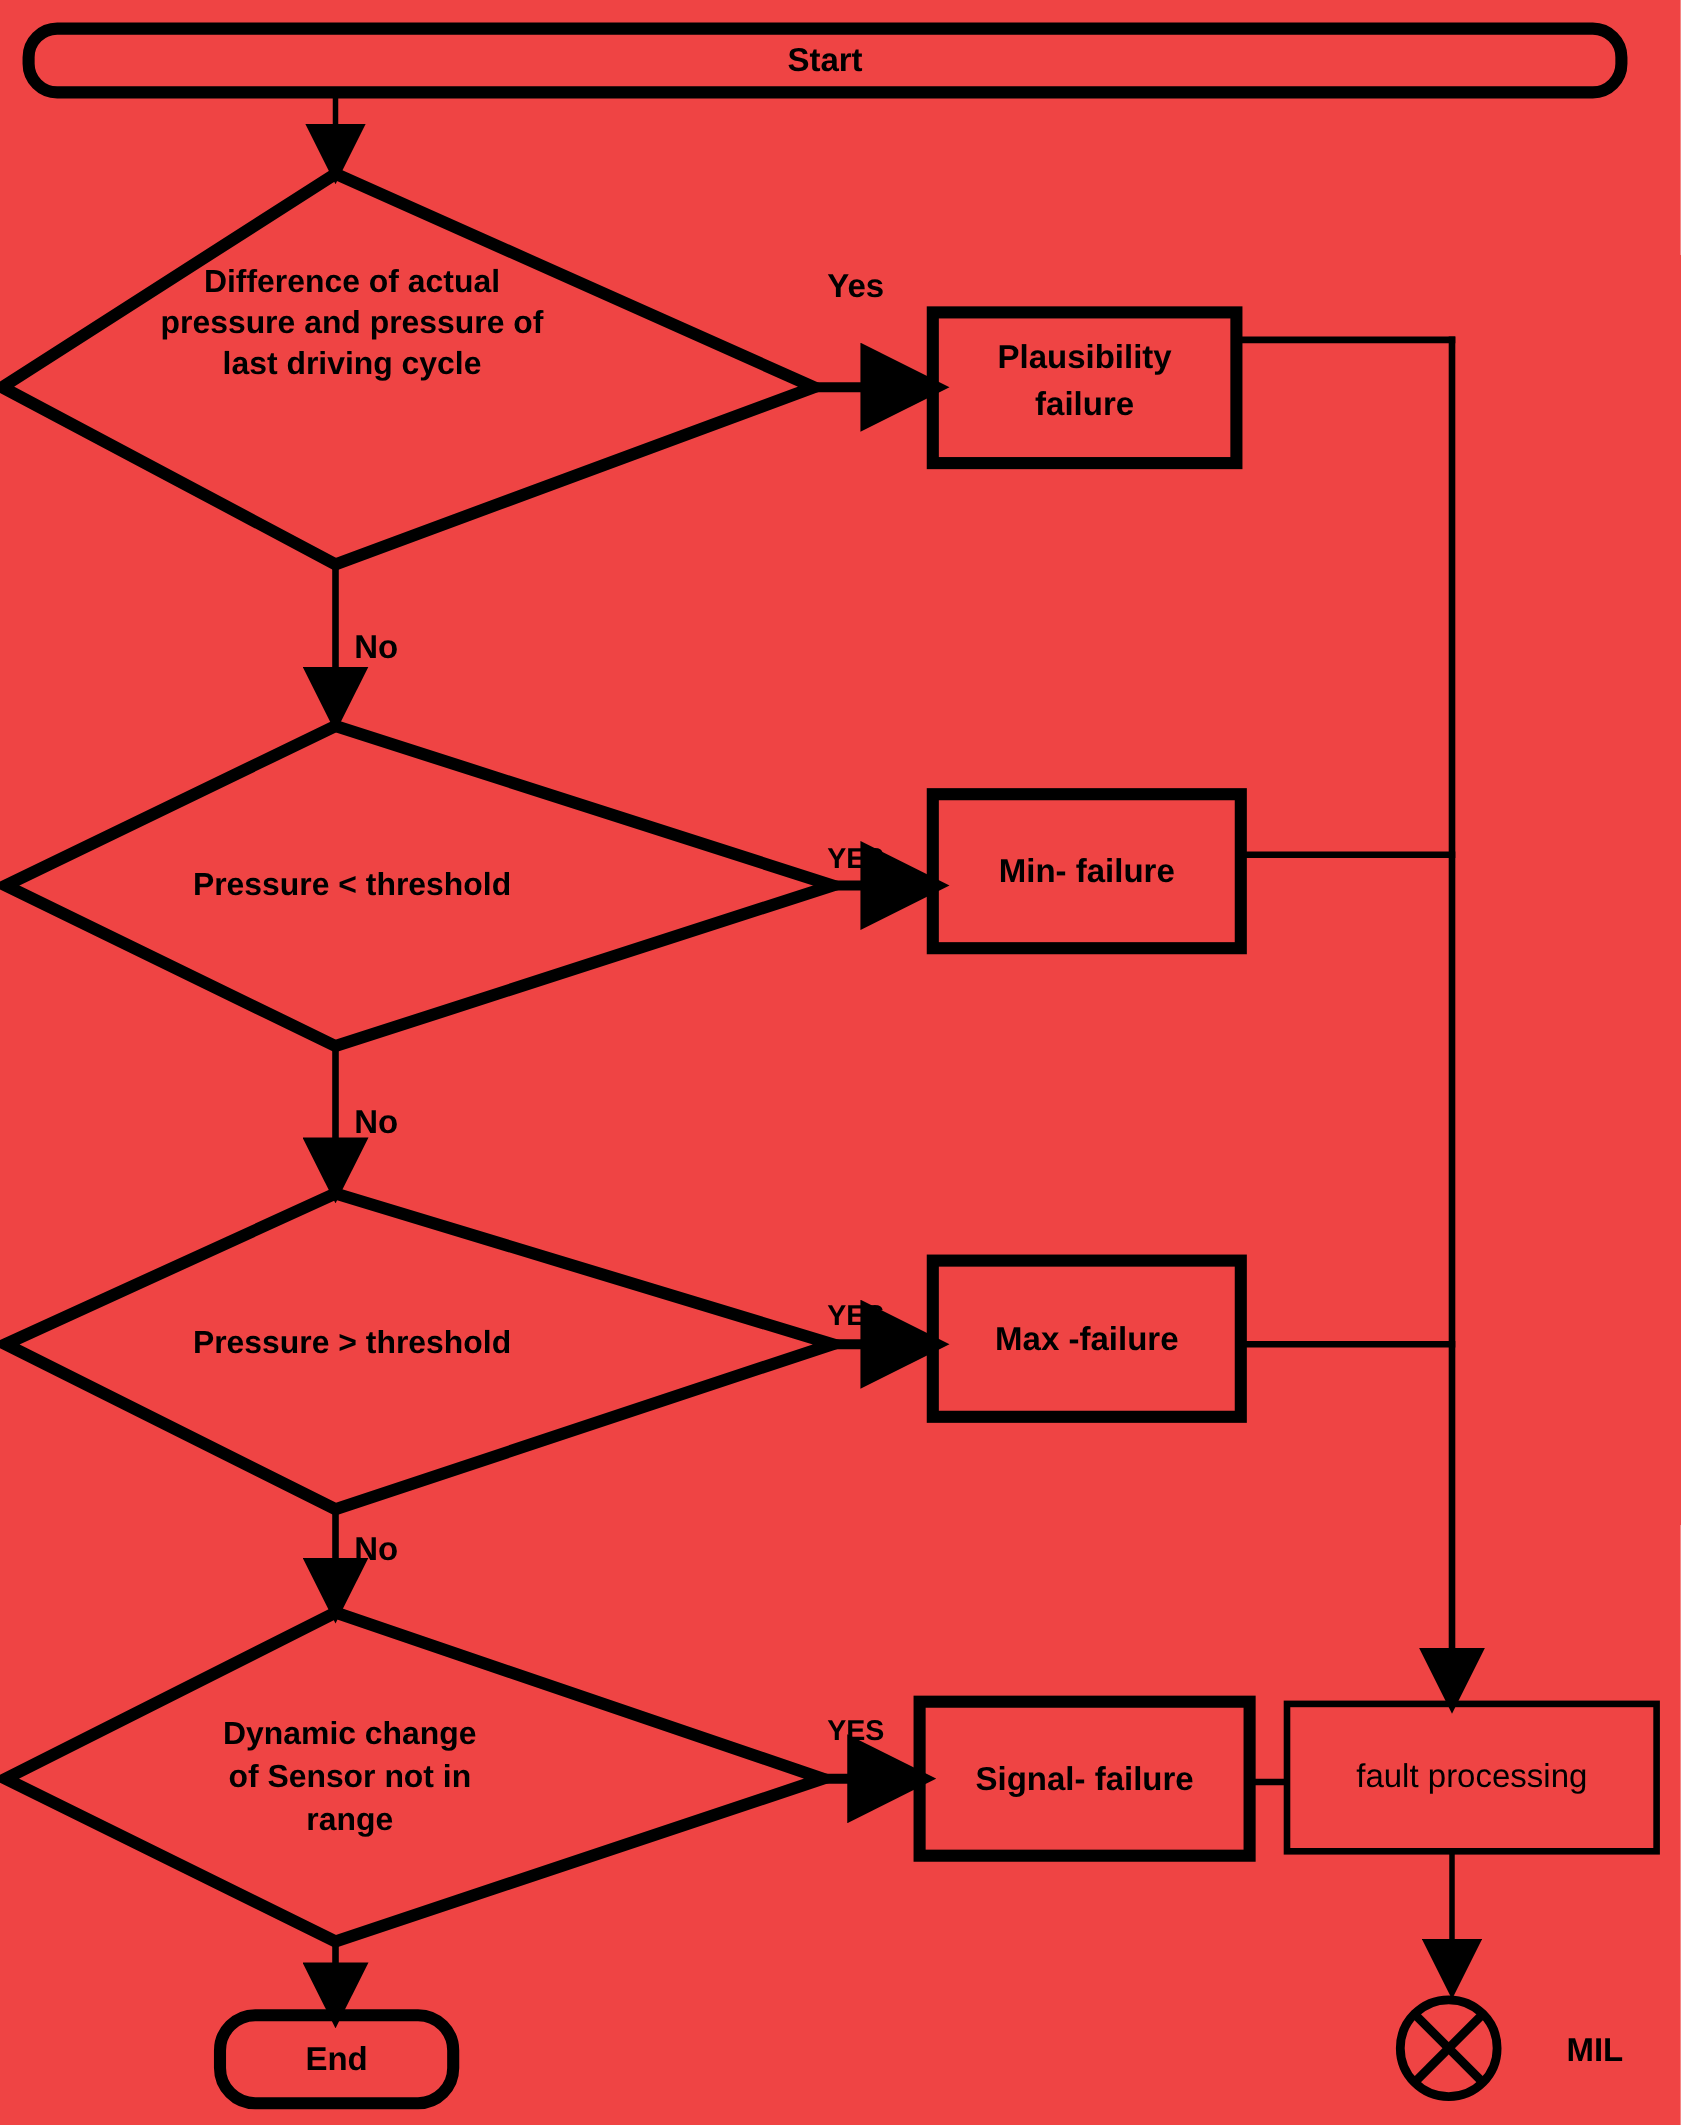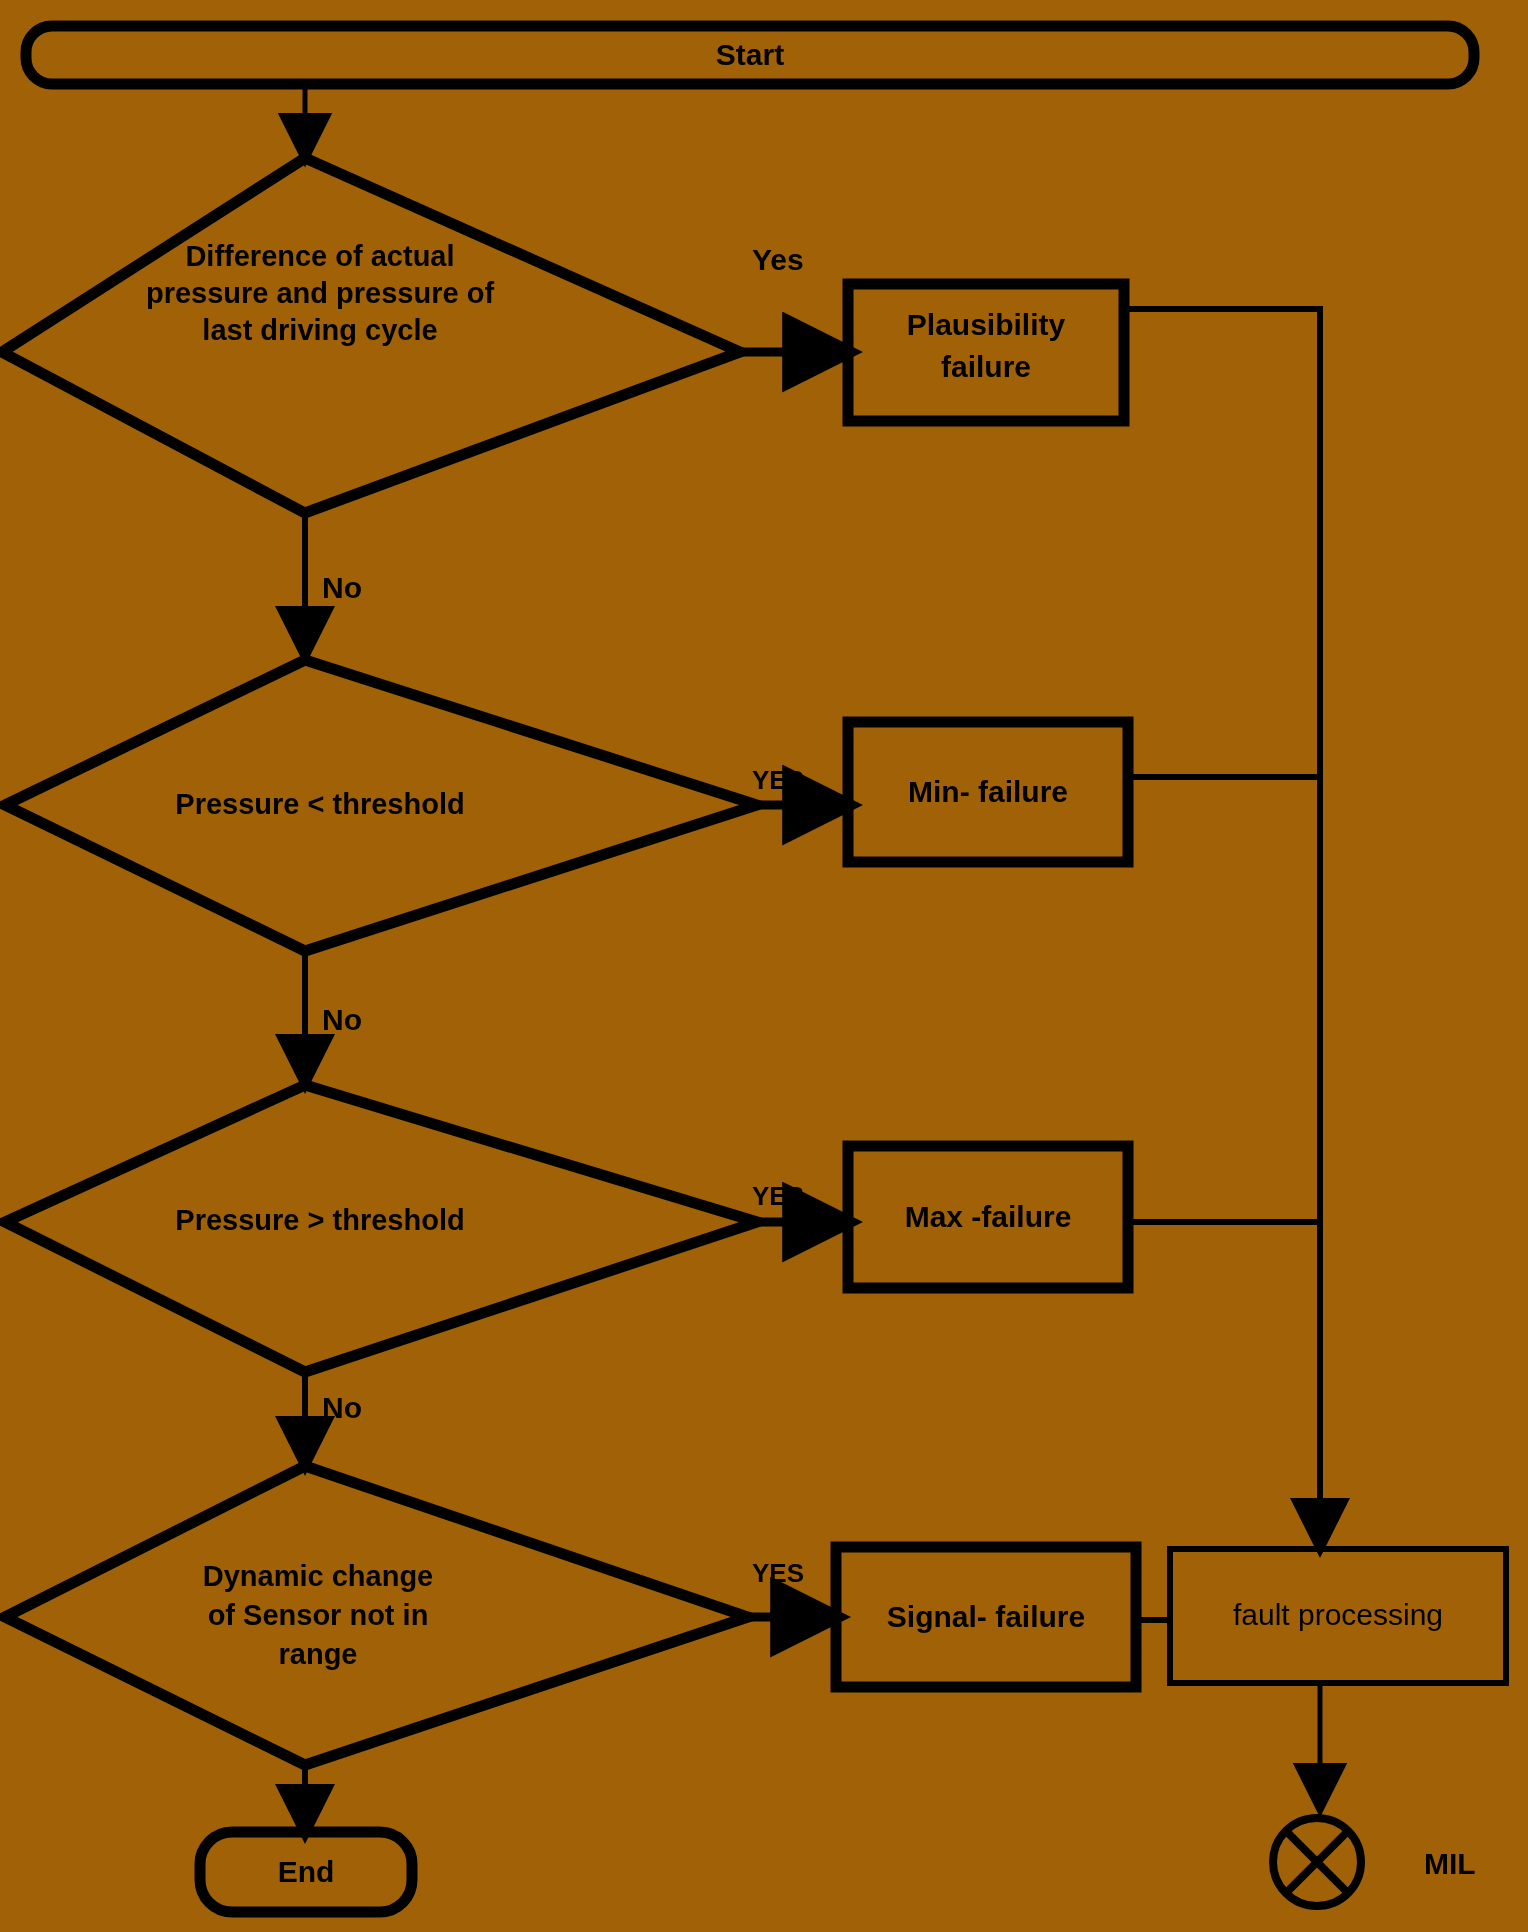--- a/index.html
+++ b/index.html
@@ -4,21 +4,21 @@
 <style>
   html, body {
     margin: 0;
     padding: 0;
     background: #ffffff;
   }
   #page {
     position: relative;
     width: 1528px;
     height: 1932px;
-    background: #a16207;
+    background: #ef4444;
     font-family: "Liberation Sans", sans-serif;
   }
   svg.flow {
     position: absolute;
     top: 0;
     left: 0;
     width: 1528px;
     height: 1932px;
     display: block;
   }

